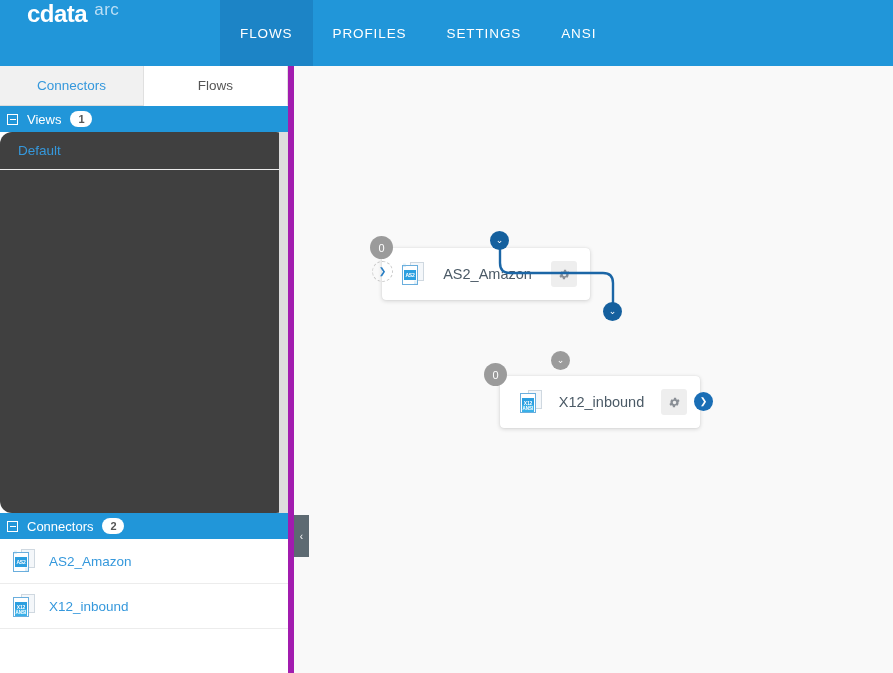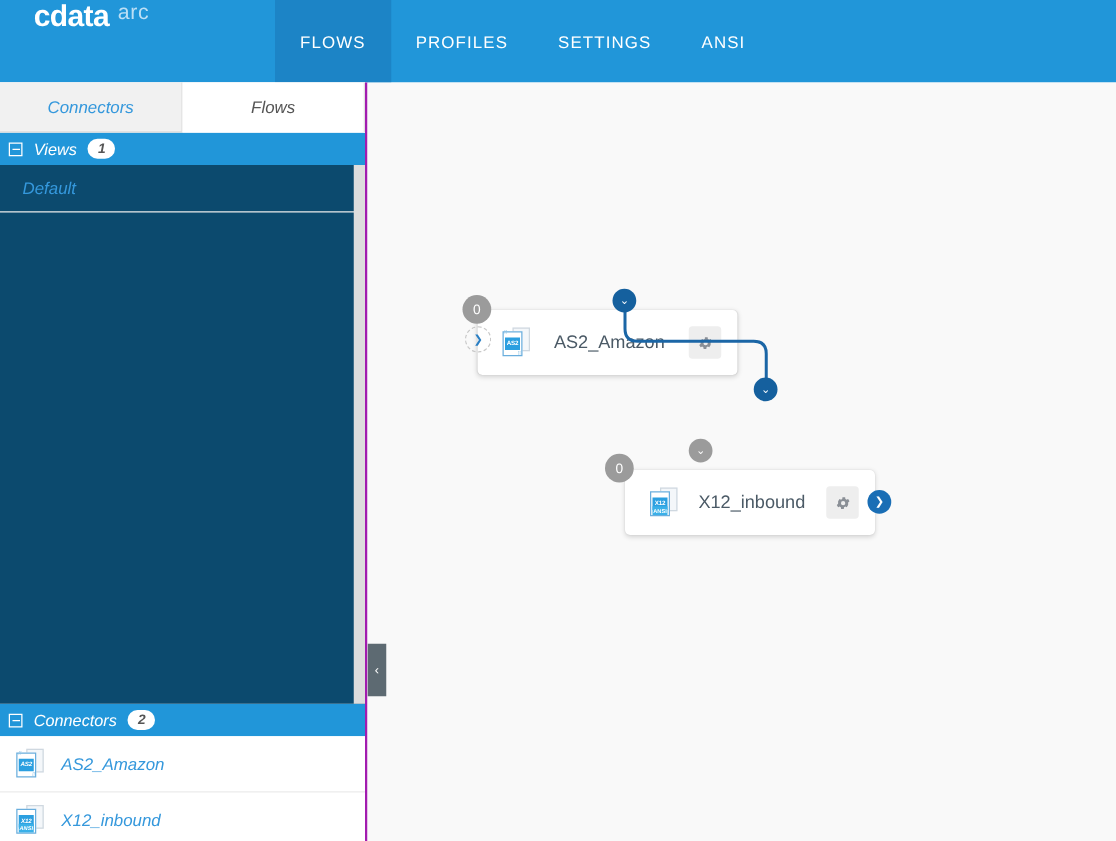--- a/index.html
+++ b/index.html
@@ -33,22 +33,21 @@
     color: #ffffff; font-size: 13.5px; letter-spacing: 0.9px;
     cursor: pointer; user-select: none;
   }
   .nav-item.active { background: #1c84c6; }
 
   
   .sidebar {
     position: absolute; top: 66px; left: 0;
     width: 294px; height: 607px;
     background: #ffffff;
-    border-right: 2px solid #a21caf;
-    font-style: italic;
+    border-right: 6px solid #a21caf;
   }
   .tabs { display: flex; height: 40px; background: #f1f1f1; }
   .tab {
     flex: 1; display: flex; align-items: center; justify-content: center;
     font-size: 13.5px; color: #3598dc; cursor: pointer;
     border-right: 1px solid #e0e0e0;
     border-bottom: 1px solid #dcdcdc;
     background: #f1f1f1;
   }
   .tab.active {
@@ -68,21 +67,21 @@
     content: ""; position: absolute; left: 1.5px; right: 1.5px; top: 4px;
     height: 1.4px; background: #ffffff;
   }
   .count-badge {
     margin-left: 9px; background: #ffffff; color: #555555;
     border-radius: 9px; min-width: 22px; height: 16px;
     font-size: 11px; font-weight: bold;
     display: inline-flex; align-items: center; justify-content: center;
     padding: 0 6px;
   }
-  .views-area { height: 431px; position: relative; background: #0c4a6e; }
+  .views-area { height: 381px; position: relative; background: #404040; border-radius: 12px; }
   .view-row {
     height: 38px; display: flex; align-items: center;
     padding-left: 18px; font-size: 13.5px; color: #3598dc;
     border-bottom: 1px solid #ececec; cursor: pointer;
   }
   .sb-scrollbar {
     position: absolute; top: 0; right: 0; width: 9px; height: 100%;
     background: #dddddd;
   }
   .conn-list { background: #ffffff; }

